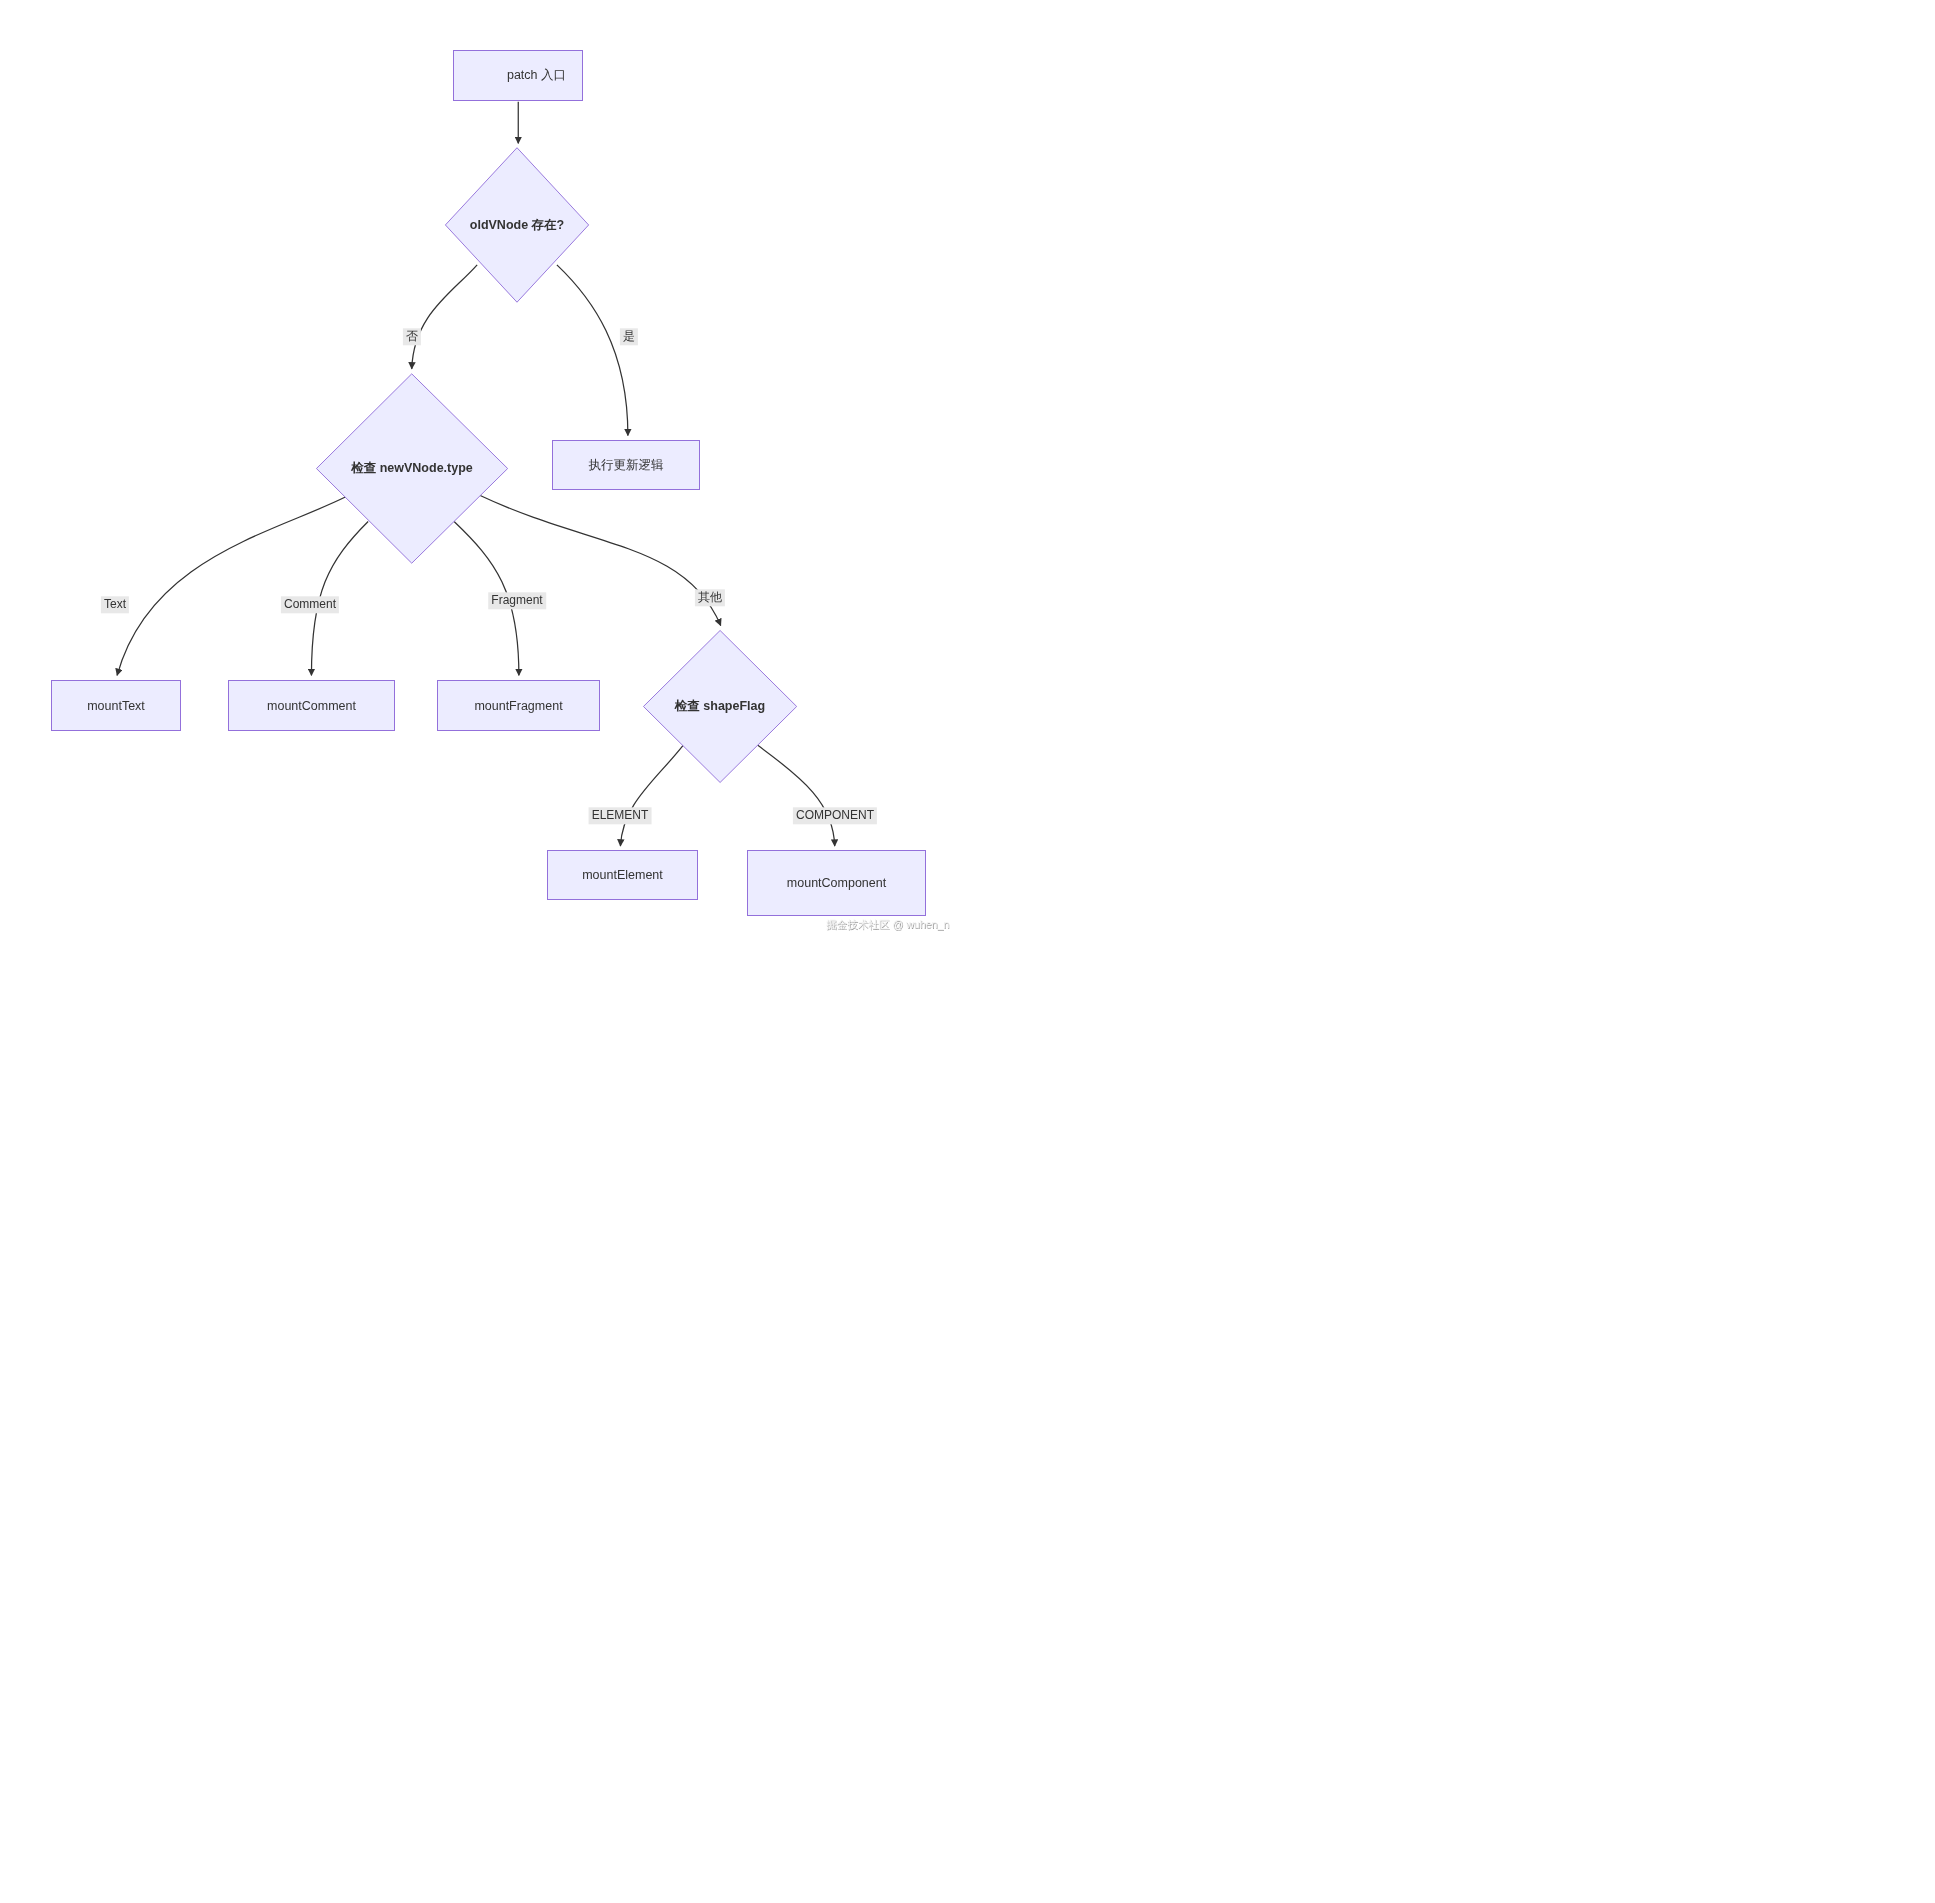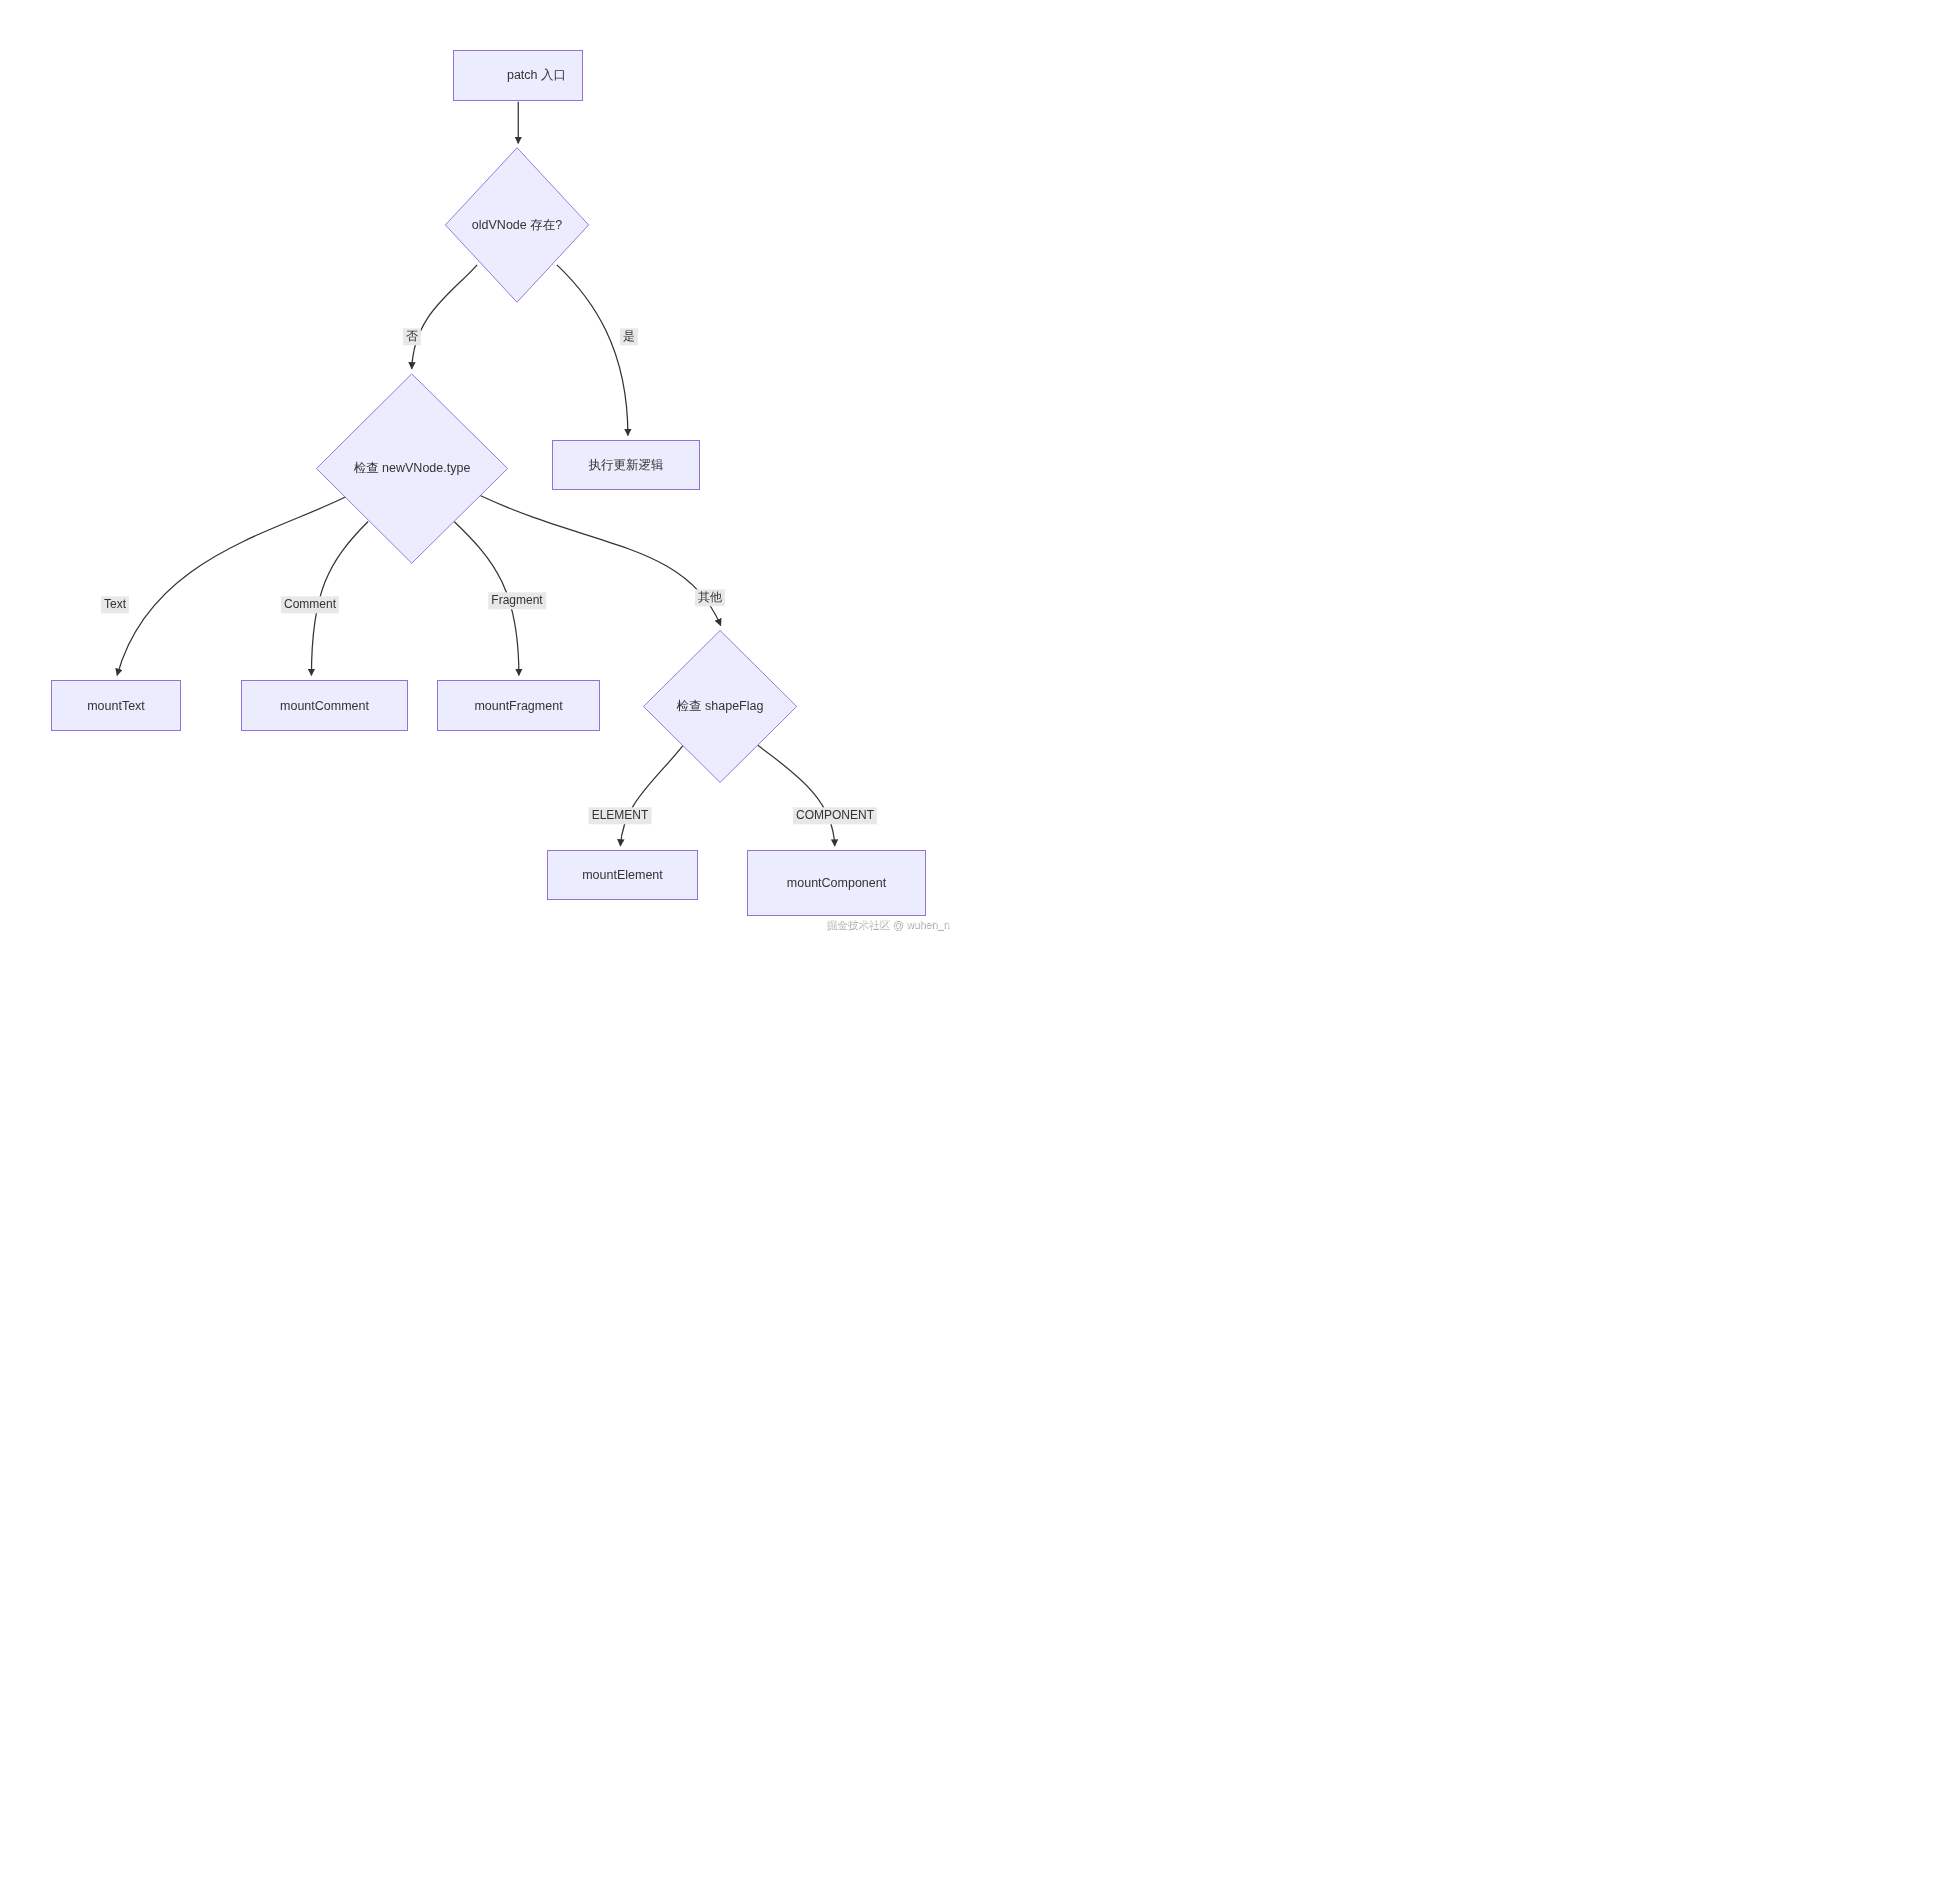--- a/index.html
+++ b/index.html
@@ -42,20 +42,21 @@
     color: #333333;
     font-size: 12.5px;
     text-align: center;
   }
   .diamond-text {
     position: absolute;
     transform: translate(-50%, -50%);
     color: #333333;
     font-size: 12.5px;
     white-space: nowrap;
+    font-weight: bold;
   }
   .edge-label {
     position: absolute;
     transform: translate(-50%, -50%);
     background: #e8e8e8;
     color: #333333;
     font-size: 12px;
     padding: 1.2px 3.1px;
     white-space: nowrap;
     line-height: 1.25;
@@ -102,21 +103,21 @@
   </div>
 
   <div class="node-rect" style="left:552px; top:440px; width:148px; height:50px;">
     <span>执行更新逻辑</span>
   </div>
 
   <div class="node-rect" style="left:51px; top:680px; width:130px; height:51px;align-items:center;">
     <span>mountText</span>
   </div>
 
-  <div class="node-rect" style="left:241px; top:680px; width:167px; height:51px;">
+  <div class="node-rect" style="left:228px; top:680px; width:167px; height:51px;">
     <span>mountComment</span>
   </div>
 
   <div class="node-rect" style="left:437px; top:680px; width:163px; height:51px;">
     <span>mountFragment</span>
   </div>
 
   <div class="node-rect" style="left:547px; top:850px; width:151px; height:50px;">
     <span>mountElement</span>
   </div>

